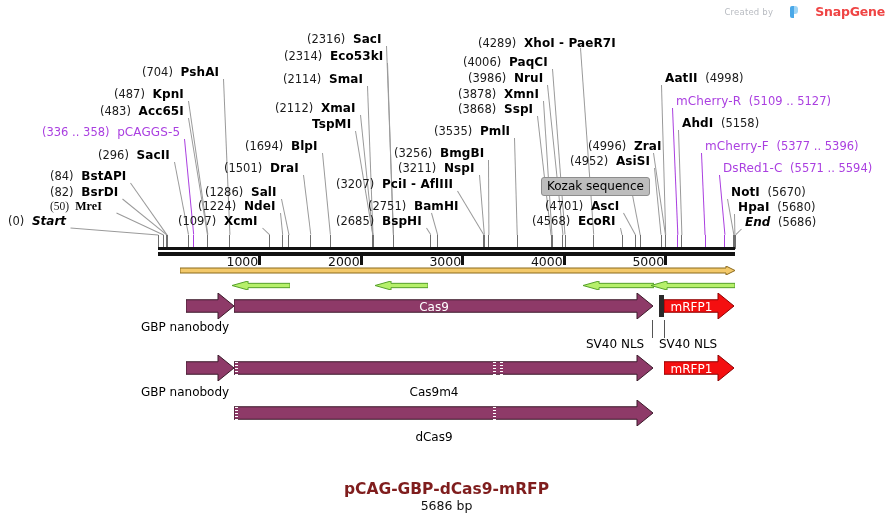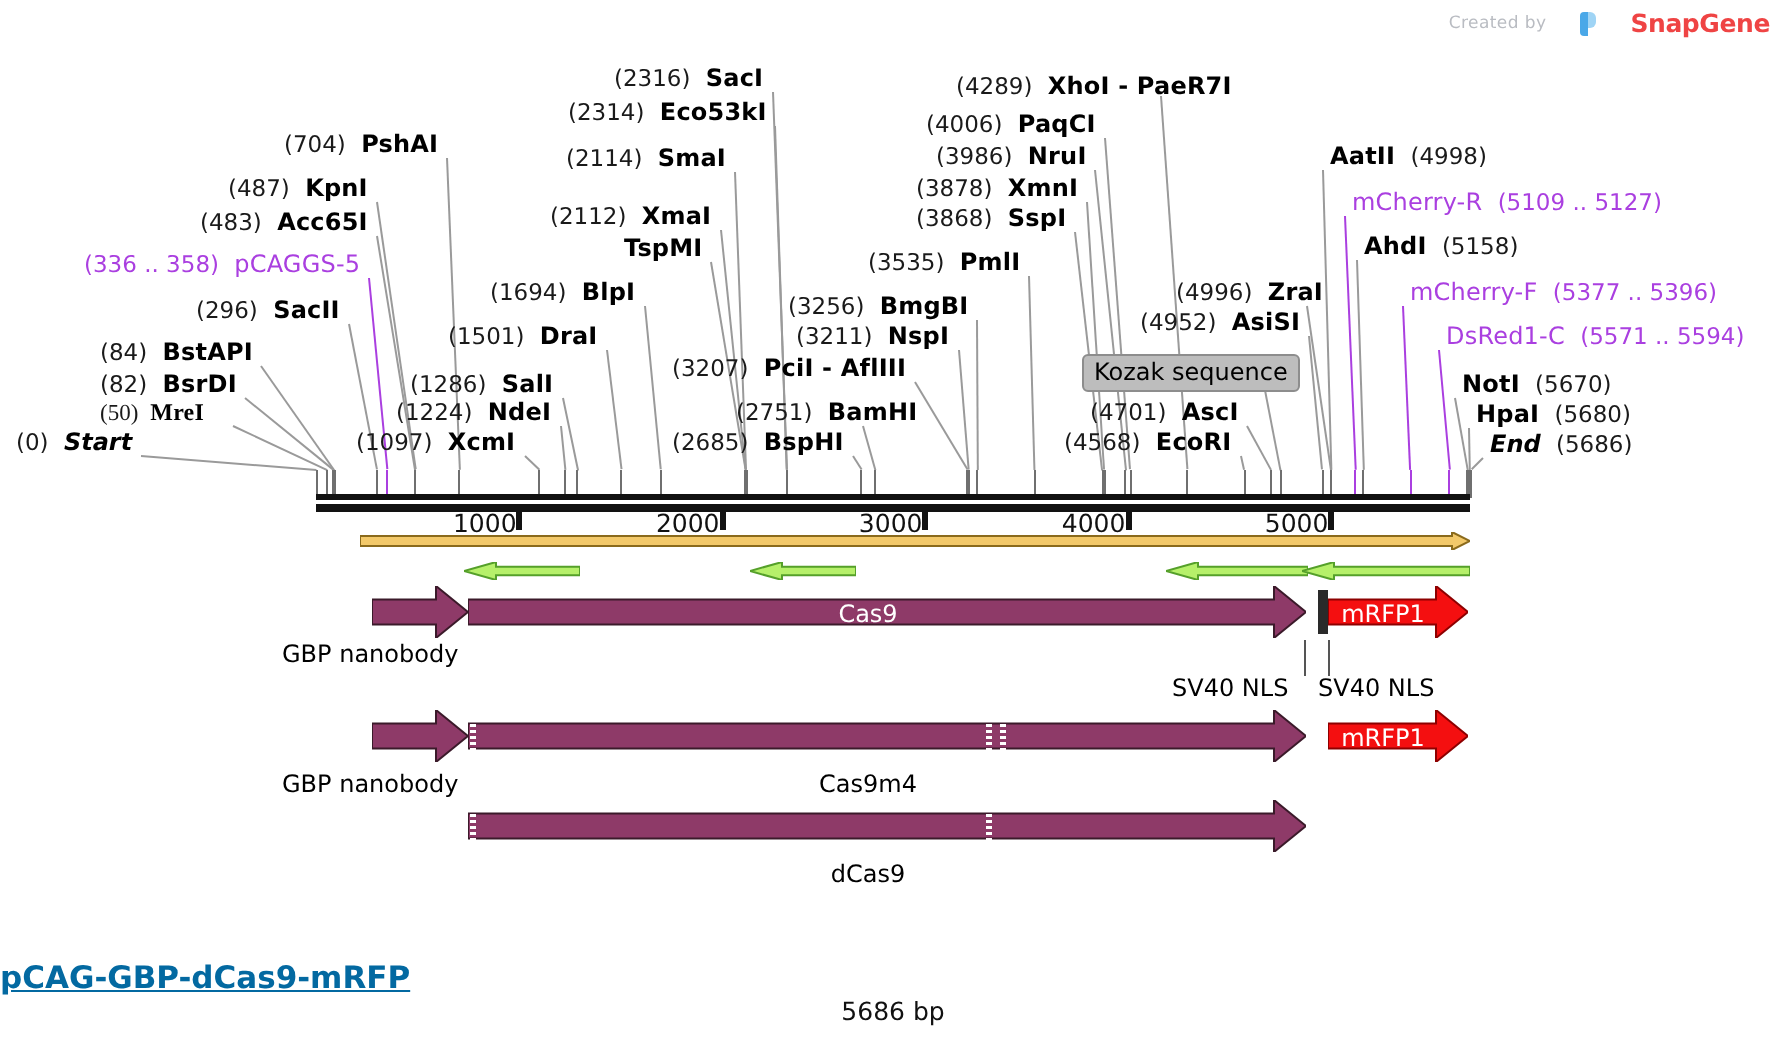--- a/index.html
+++ b/index.html
@@ -42,21 +42,21 @@
   .majlabel{position:absolute;font-size:12.5px;color:#111;}
   .featlabel{position:absolute;font-size:12px;color:#000;white-space:nowrap;}
   .featlabel.inside{color:#fff;}
   .nlsmark{position:absolute;background:#555;width:1px;}
   .nlsblock{position:absolute;background:#2a2a2a;}
   .dotted{position:absolute;width:3px;
      background-image:linear-gradient(#ffffff 50%,transparent 50%);
      background-size:2px 3px;}
 
   
-  #title{position:absolute;width:100%;text-align:left;font-weight:bold;font-size:15.5px;color:#0369a1;text-decoration:underline;}
+  #title{position:absolute;width:100%;text-align:center;font-weight:bold;font-size:15.5px;color:#7f1d1d;}
   #subtitle{position:absolute;width:100%;text-align:center;font-size:12.5px;color:#111;}
 </style>
 </head>
 <body>
 
 <div id="credit">
   <span class="cb">Created by</span>
   <span class="mark"></span>
   <span class="sg">SnapGene</span>
 </div>

